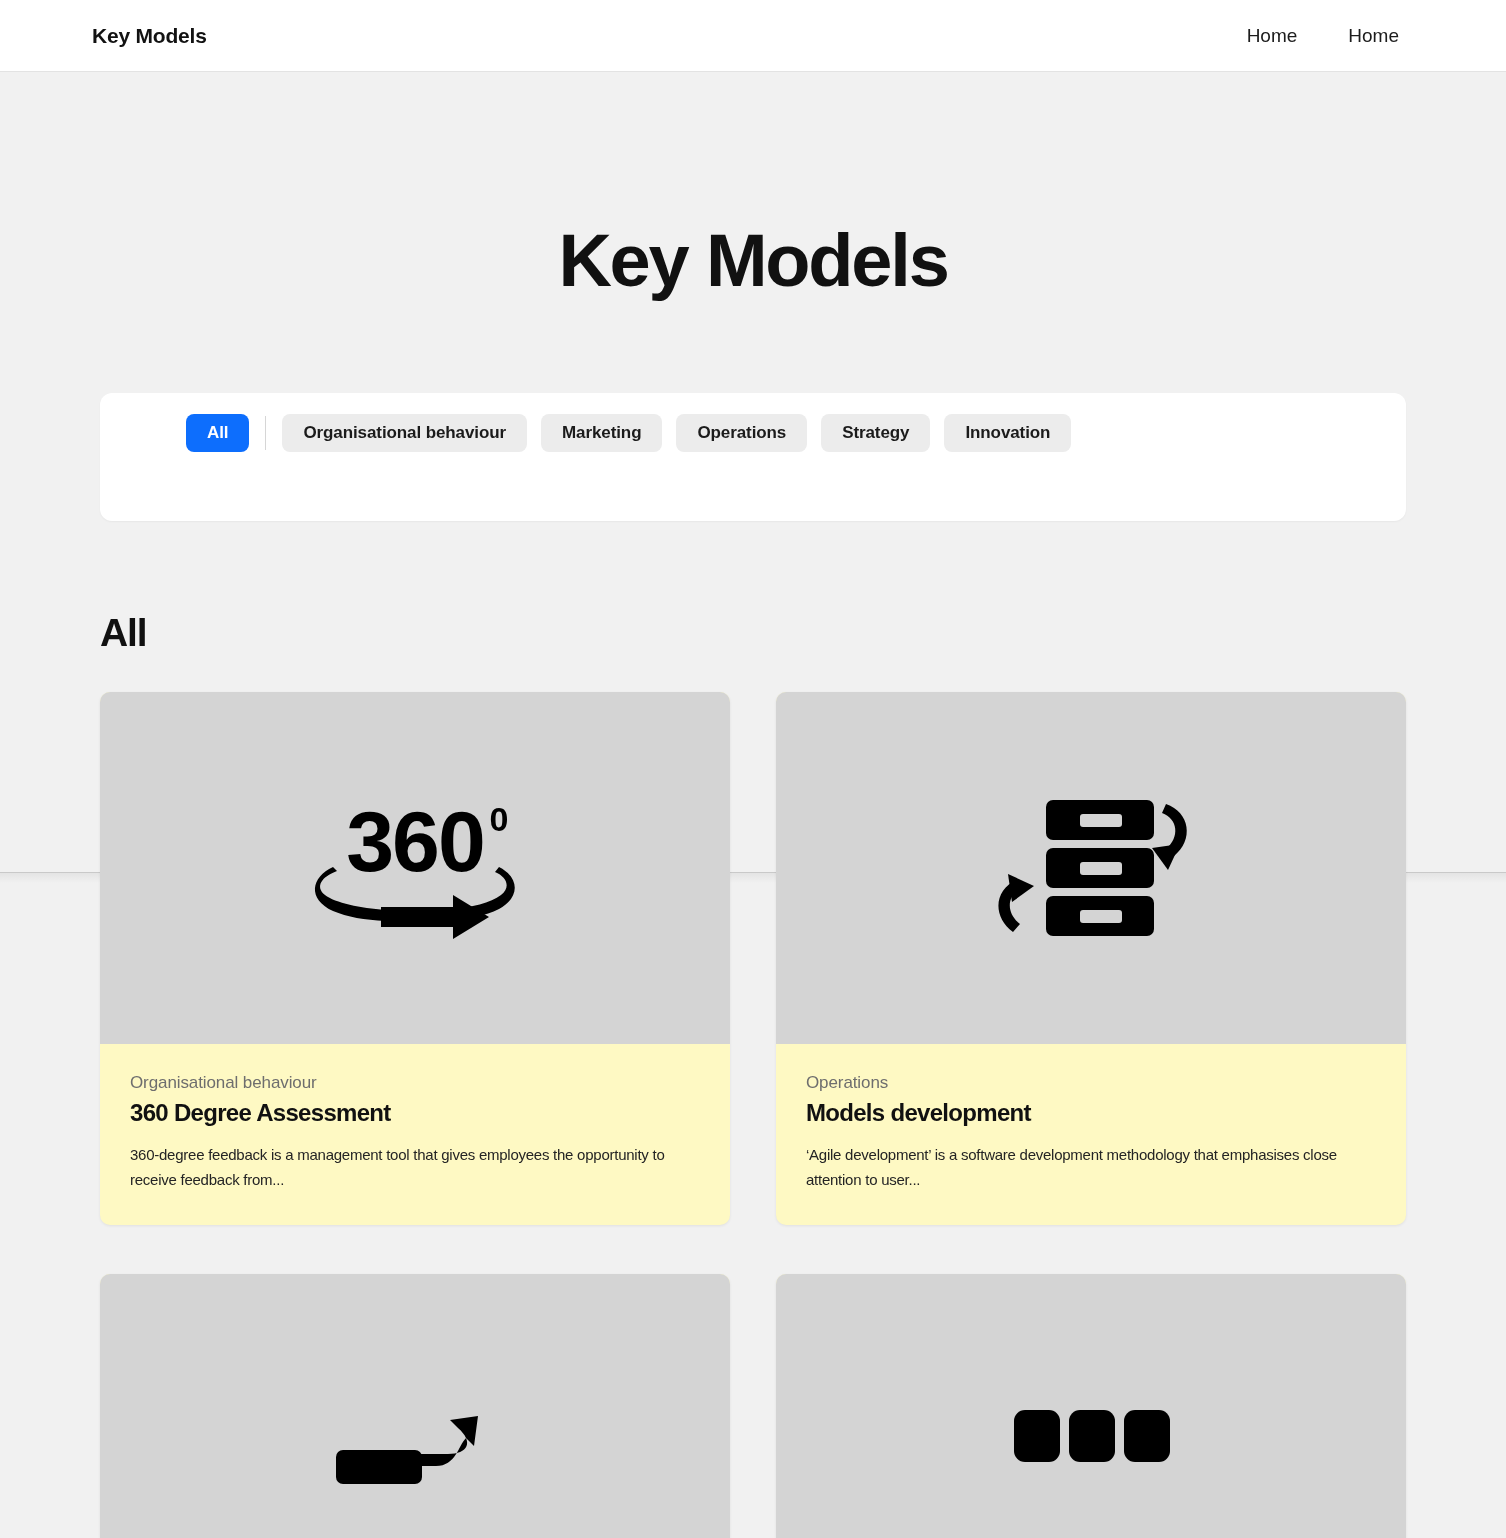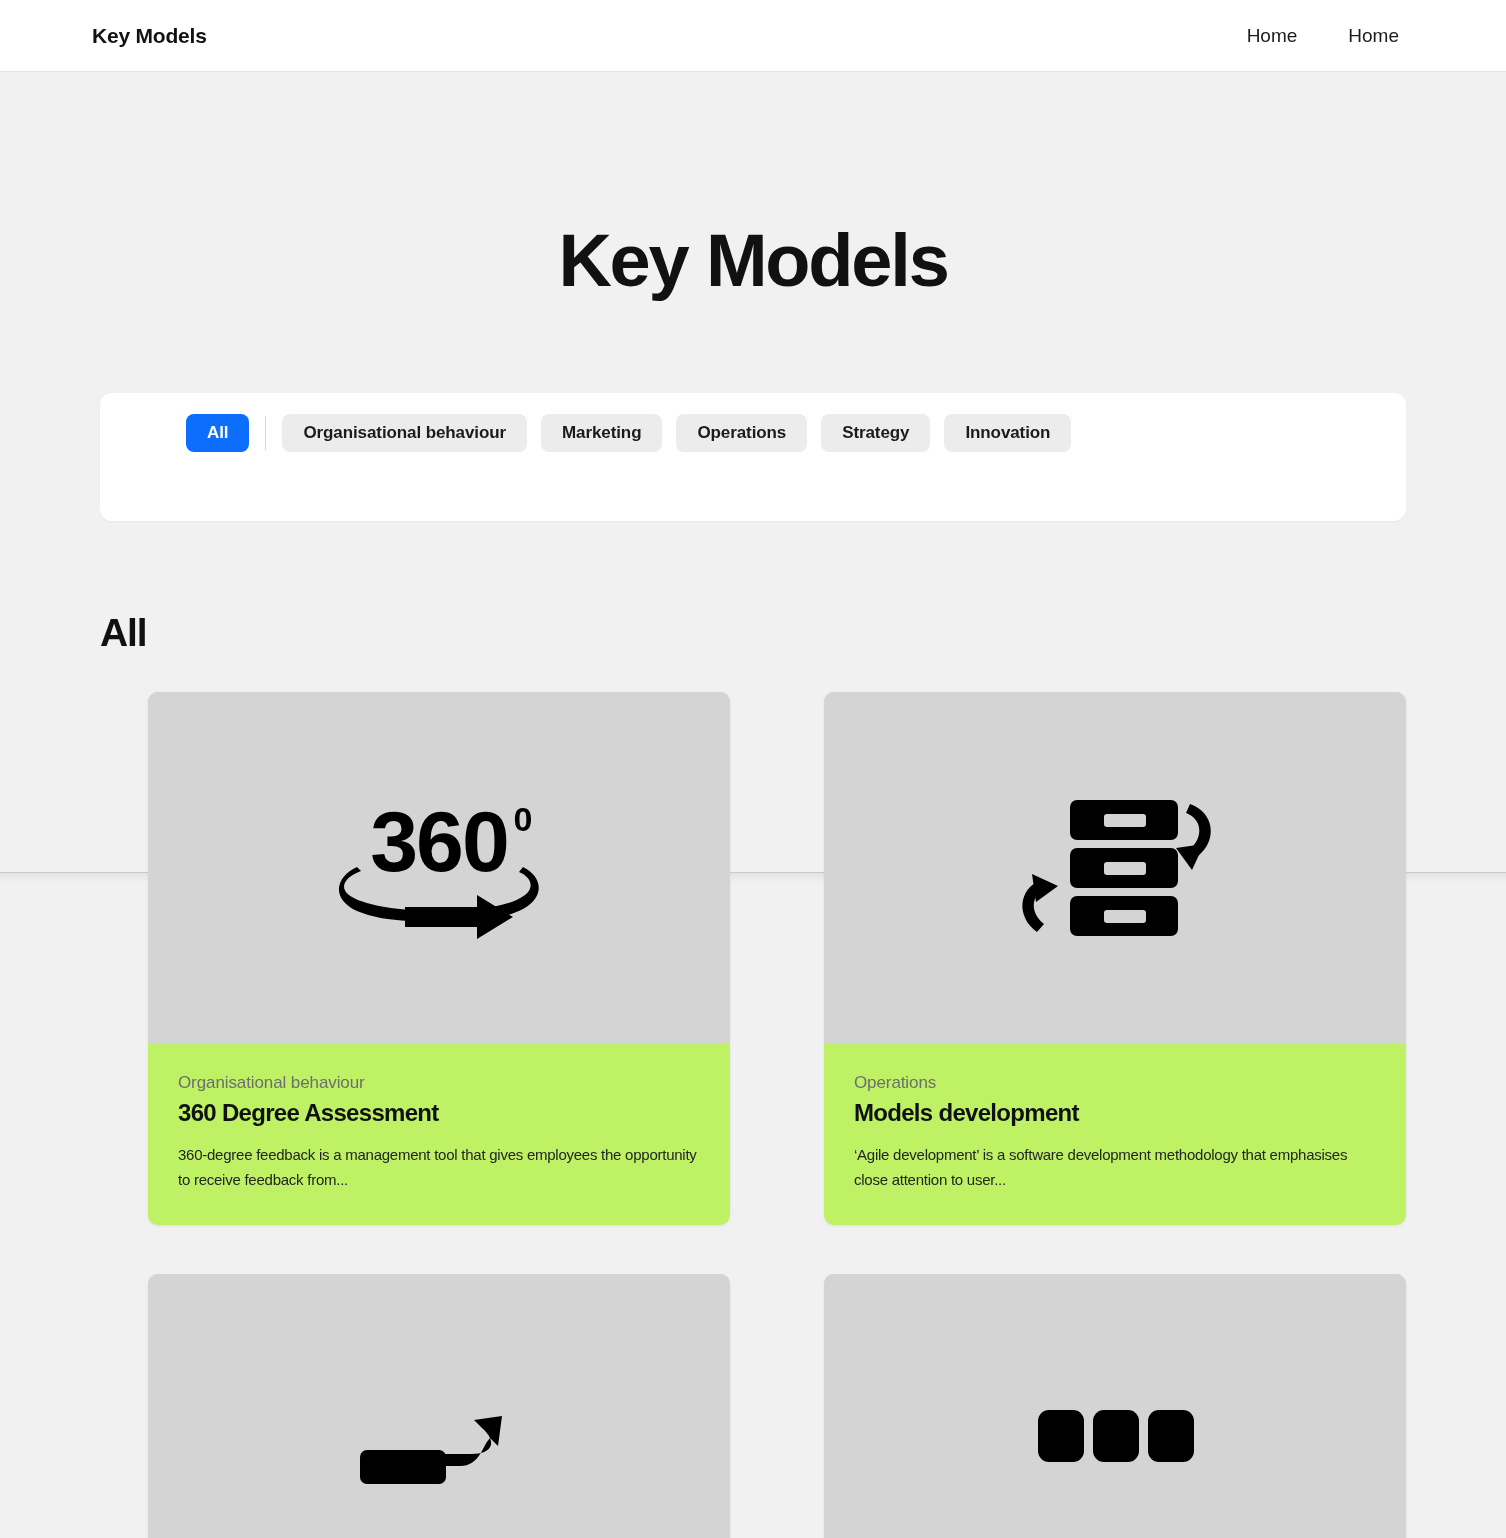--- a/index.html
+++ b/index.html
@@ -170,28 +170,27 @@
   
   .card-grid {
     margin-top: 37px;
     display: grid;
     grid-template-columns: 630px 630px;
     column-gap: 46px;
     row-gap: 49px;
   }
 
   .card {
-    background: #bef264;
+    background: #fef9c3;
     border-radius: 10px;
     overflow: hidden;
     box-shadow: 0 1px 3px rgba(0,0,0,0.07);
     cursor: pointer;
     display: flex;
     flex-direction: column;
-    margin-left: 48px;
   }
 
   .card-media {
     height: 352px;
     background: #d4d4d4;
     display: flex;
     align-items: center;
     justify-content: center;
     flex: 0 0 auto;
   }

